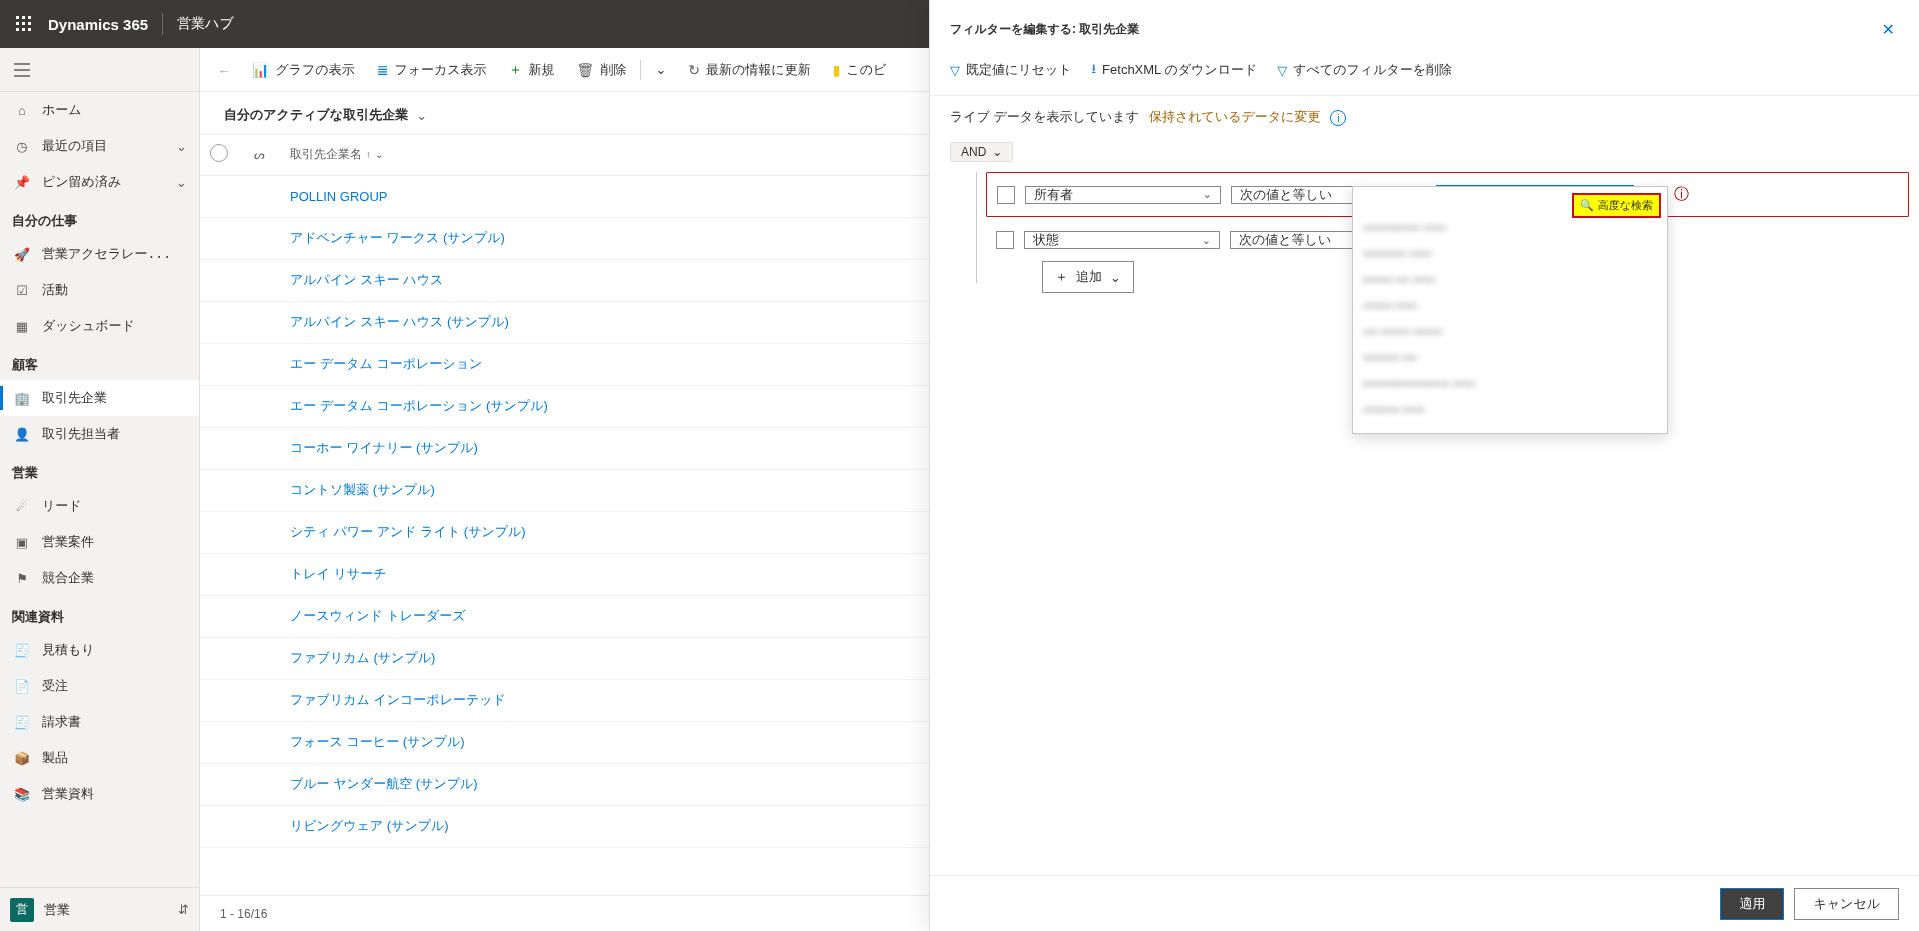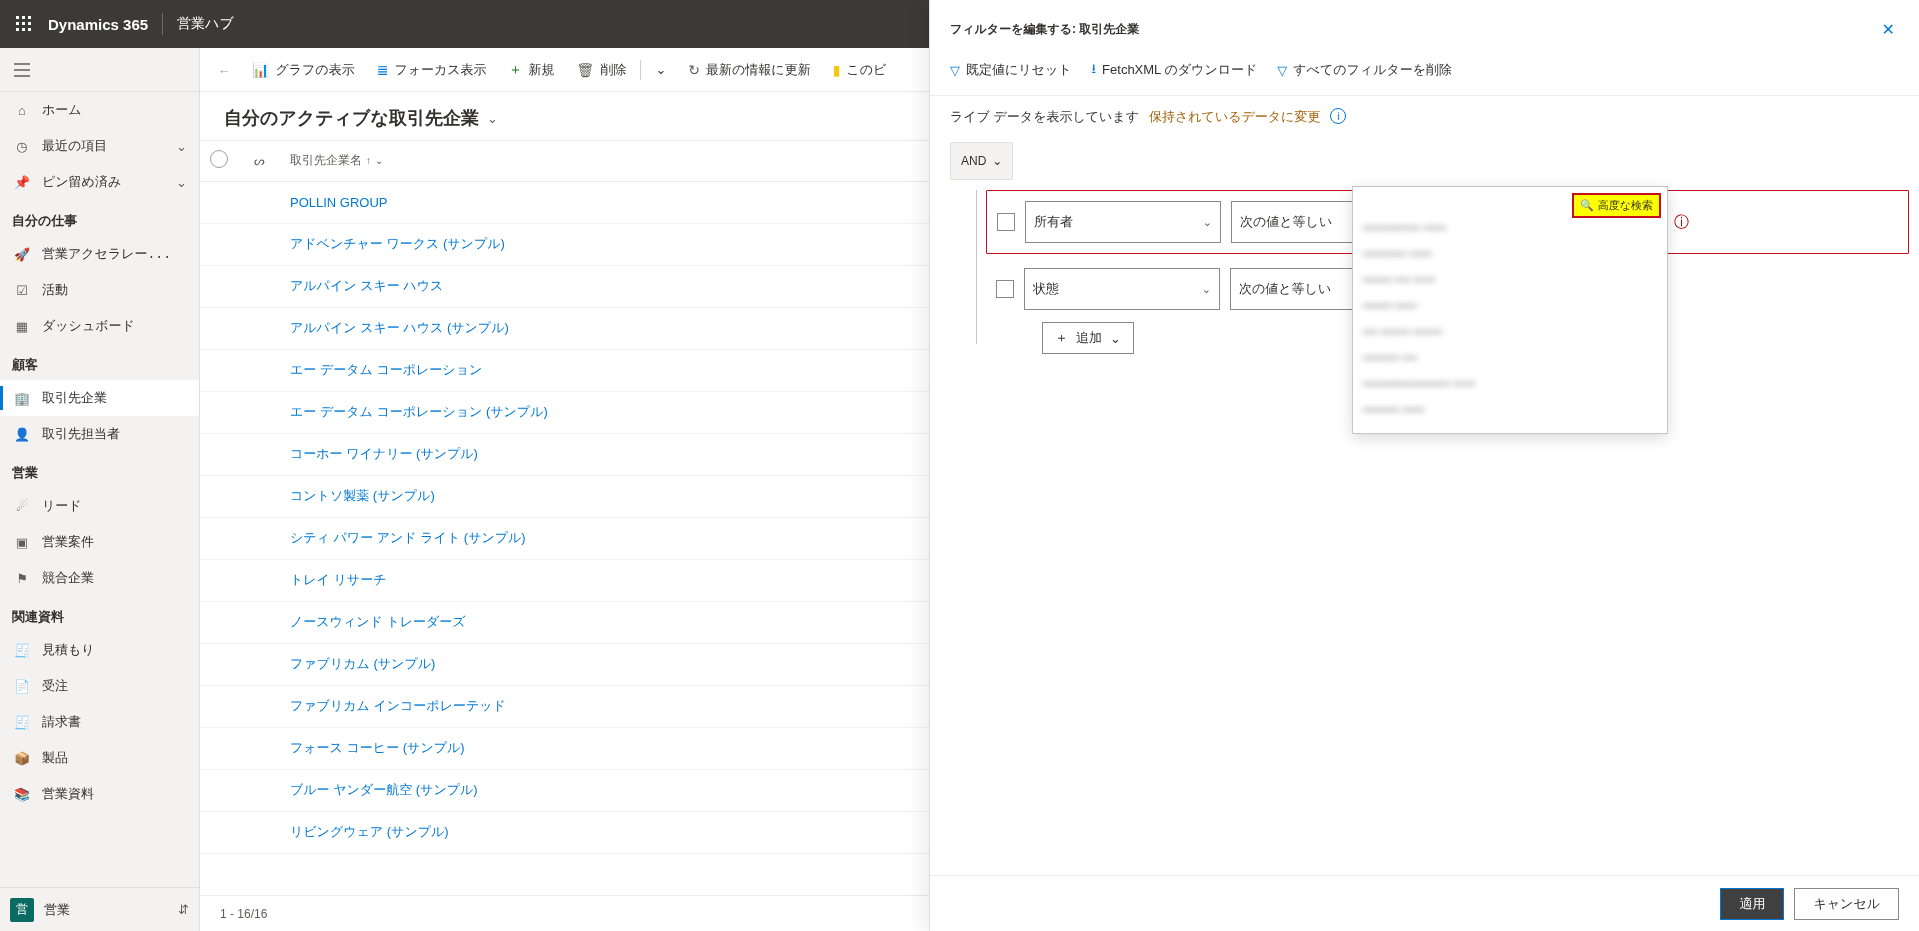--- a/index.html
+++ b/index.html
@@ -21,51 +21,51 @@
 .nav-group { font-weight: 600; font-size: 13px; padding: 12px 12px 6px; color: #323130; }
 .area-switch { margin-top: auto; height: 44px; border-top: 1px solid #e1dfdd; display: flex; align-items: center; padding: 0 10px; cursor: pointer; }
 .area-badge { width: 24px; height: 24px; background: #0b6a62; color: #fff; display: flex; align-items: center; justify-content: center; border-radius: 2px; font-size: 12px; }
 .main { flex: 1; display: flex; flex-direction: column; min-width: 0; position: relative; }
 .cmdbar { height: 44px; border-bottom: 1px solid #edebe9; display: flex; align-items: center; padding: 0 8px; gap: 2px; }
 .cmd-btn { display: flex; align-items: center; height: 32px; padding: 0 10px; cursor: pointer; color: #323130; border-radius: 2px; }
 .cmd-btn .icon { margin-right: 6px; font-size: 14px; }
 .cmd-split { width: 1px; height: 20px; background: #d2d0ce; margin: 0 2px; }
 .cmd-back { width: 32px; justify-content: center; padding: 0; color: #a19f9d; }
 .view-head { padding: 14px 24px 10px; display: flex; align-items: center; }
-.view-title { font-size: 18px; font-weight: 600; }
+.view-title { font-size: 13px; font-weight: 600; }
 .view-chev { margin-left: 8px; color: #605e5c; cursor: pointer; }
 .grid-wrap { flex: 1; overflow: auto; border-top: 1px solid #edebe9; }
 table.grid { width: 100%; border-collapse: collapse; }
 .grid th { text-align: left; font-weight: 400; font-size: 12px; color: #605e5c; height: 40px; padding: 0 10px; border-bottom: 1px solid #edebe9; position: sticky; top: 0; background: #fff; }
 .grid td { height: 42px; padding: 0 10px; border-bottom: 1px solid #f3f2f1; font-size: 13px; }
 .link-cell { color: #0078d4; cursor: pointer; }
 .col-check { width: 44px; text-align: center; }
 .col-icon { width: 36px; }
 .th-sort { margin-left: 4px; font-size: 10px; }
 .select-circle { width: 18px; height: 18px; border: 1px solid #a19f9d; border-radius: 50%; display: inline-block; }
 .pager { height: 36px; display: flex; align-items: center; padding: 0 20px; font-size: 12px; color: #605e5c; border-top: 1px solid #edebe9; }
 
 
 .flyout { position: absolute; top: 0; right: 0; bottom: 0; width: 990px; background: #fff; border-left: 1px solid #e1dfdd; box-shadow: -6px 0 20px rgba(0,0,0,0.08); display: flex; flex-direction: column; z-index: 40; }
 .fly-head { padding: 16px 20px 12px; display: flex; align-items: center; }
 .fly-title { font-size: 12px; font-weight: 600; flex: 1; }
 .fly-close { color: #0078d4; cursor: pointer; font-size: 16px; padding: 4px; }
 .fly-toolbar { display: flex; gap: 20px; padding: 4px 20px 14px; border-bottom: 1px solid #edebe9; }
 .fly-tool { display: flex; align-items: center; gap: 6px; color: #323130; cursor: pointer; font-size: 13px; }
 .fly-tool .ico { color: #0078d4; }
-.fly-info { padding: 12px 20px; font-size: 13px; display: flex; align-items: flex-start; gap: 10px; }
+.fly-info { padding: 12px 20px; font-size: 13px; display: flex; align-items: flex-end; gap: 10px; }
 .fly-info a { color: #a16207; text-decoration: none; cursor: pointer; }
 .info-icon { width: 16px; height: 16px; border: 1px solid #0078d4; border-radius: 50%; color: #0078d4; font-size: 10px; display: inline-flex; align-items: center; justify-content: center; }
 .fly-body { flex: 1; padding: 4px 20px; overflow: auto; position: relative; }
-.and-chip { display: inline-flex; align-items: center; gap: 6px; background: #f3f2f1; border: 1px solid #e1dfdd; height: 38px; padding: 0 10px; border-radius: 2px; font-size: 12px; cursor: pointer; }
+.and-chip { display: inline-flex; align-items: center; gap: 6px; background: #f3f2f1; border: 1px solid #e1dfdd; height: 20px; padding: 0 10px; border-radius: 2px; font-size: 12px; cursor: pointer; }
 .cond-block { margin-left: 26px; margin-top: 10px; position: relative; padding-left: 20px; }
 .cond-block::before { content: ""; position: absolute; left: 0; top: 0; bottom: 10px; width: 1px; background: #c8c6c4; }
 .cond-row { display: flex; align-items: center; gap: 10px; margin-bottom: 14px; position: relative; }
 .cond-row .cb { width: 18px; height: 18px; border: 1px solid #8a8886; background: #fff; cursor: pointer; }
-.dd { height: 42px; border: 1px solid #8a8886; background: #fff; display: flex; align-items: center; padding: 0 8px; cursor: pointer; position: relative; min-width: 0; }
+.dd { height: 18px; border: 1px solid #8a8886; background: #fff; display: flex; align-items: center; padding: 0 8px; cursor: pointer; position: relative; min-width: 0; }
 .dd .dd-label { flex: 1; font-size: 13px; }
 .dd .dd-chev { color: #605e5c; font-size: 11px; }
 .dd-field { width: 196px; }
 .dd-op { width: 196px; }
 .dd-val { width: 196px; border-color: #0078d4; }
 .dd-val.blue-focus { box-shadow: 0 0 0 1px #0078d4; }
 .dots { color: #605e5c; cursor: pointer; padding: 4px; }
 .err-ico { color: #a80000; font-size: 15px; }
 .row-error { border: 1px solid #c50f1f; padding: 10px; margin-left: -10px; margin-right: -10px; border-radius: 1px; }
 .add-row { display: inline-flex; align-items: center; gap: 8px; height: 32px; border: 1px solid #8a8886; padding: 0 12px; cursor: pointer; margin-left: 46px; margin-top: -2px; }

